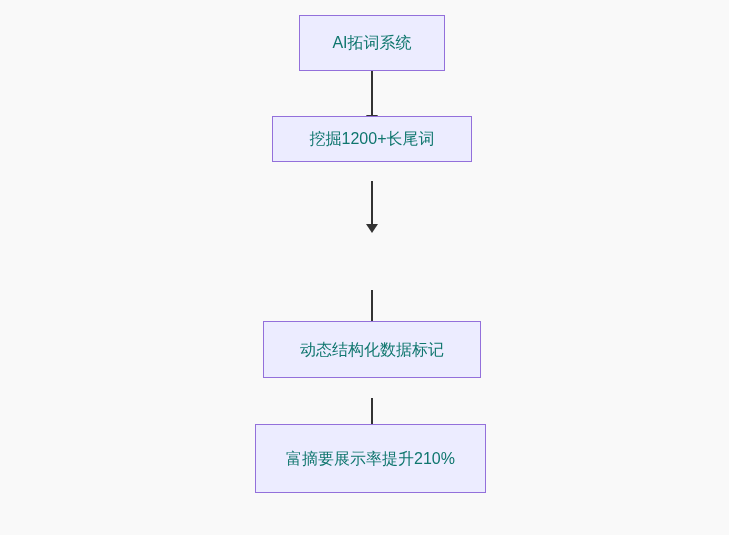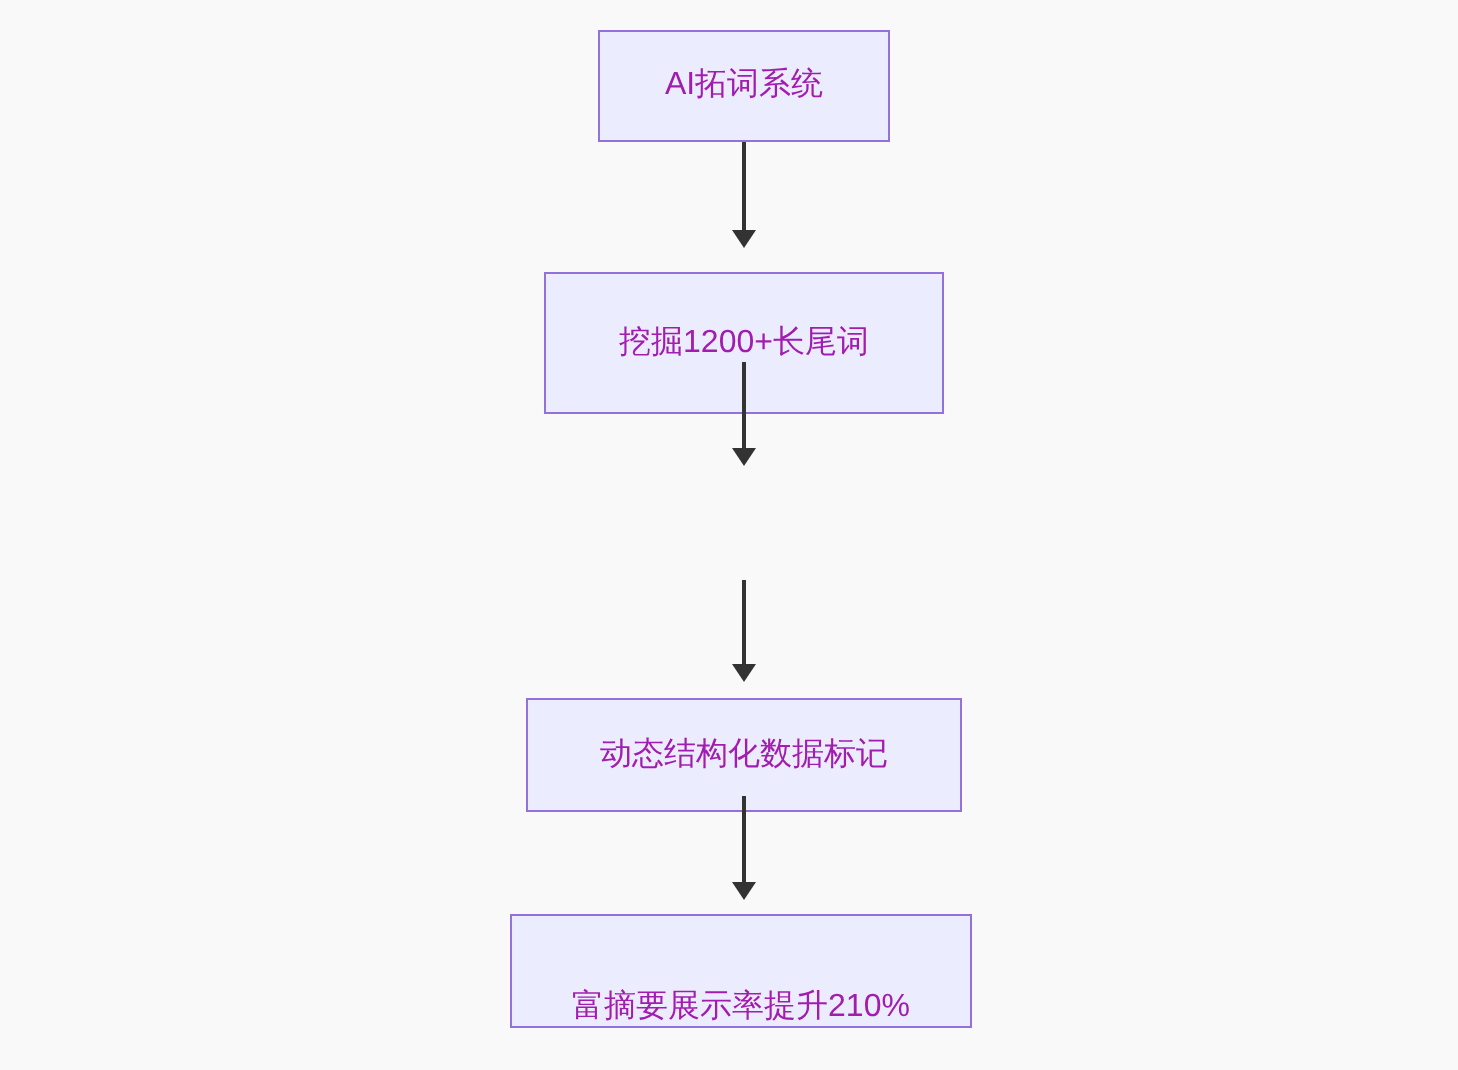--- a/index.html
+++ b/index.html
@@ -22,21 +22,21 @@
   .node {
     position: absolute;
     box-sizing: border-box;
     background: #ECECFF;
     border: 1.5px solid #9370DB;
     display: flex;
     align-items: center;
     justify-content: center;
   }
   .node-label {
-    color: #a21caf;
+    color: #0f766e;
     font-size: 16px;
     line-height: 1.2;
     white-space: nowrap;
     text-align: center;
   }
   .edge {
     position: absolute;
     width: 14px;
     display: flex;
     flex-direction: column;
@@ -63,41 +63,41 @@
 
   <div class="node" style="left:299px; top:15px; width:146px; height:56px;">
     <span class="node-label">AI拓词系统</span>
   </div>
 
   <div class="edge" style="left:365px; top:71px; height:53px;">
     <div class="edge-line"></div>
     <div class="edge-head"></div>
   </div>
 
-  <div class="node" style="left:272px; top:136px; width:200px; height:71px;">
+  <div class="node" style="left:272px; top:116px; width:200px; height:46px;">
     <span class="node-label">挖掘1200+长尾词</span>
   </div>
 
   <div class="edge" style="left:365px; top:181px; height:52px;">
     <div class="edge-line"></div>
     <div class="edge-head"></div>
   </div>
 
 
   <div class="edge" style="left:365px; top:290px; height:51px;">
     <div class="edge-line"></div>
     <div class="edge-head"></div>
   </div>
 
-  <div class="node" style="left:263px; top:349px; width:218px; height:57px;">
+  <div class="node" style="left:263px; top:321px; width:218px; height:57px;">
     <span class="node-label">动态结构化数据标记</span>
   </div>
 
   <div class="edge" style="left:365px; top:398px; height:52px;">
     <div class="edge-line"></div>
     <div class="edge-head"></div>
   </div>
 
-  <div class="node" style="left:255px; top:457px; width:231px; height:57px;align-items:flex-end;">
+  <div class="node" style="left:255px; top:424px; width:231px; height:69px;">
     <span class="node-label">富摘要展示率提升210%</span>
   </div>
 
 </div>
 
 </body></html>

